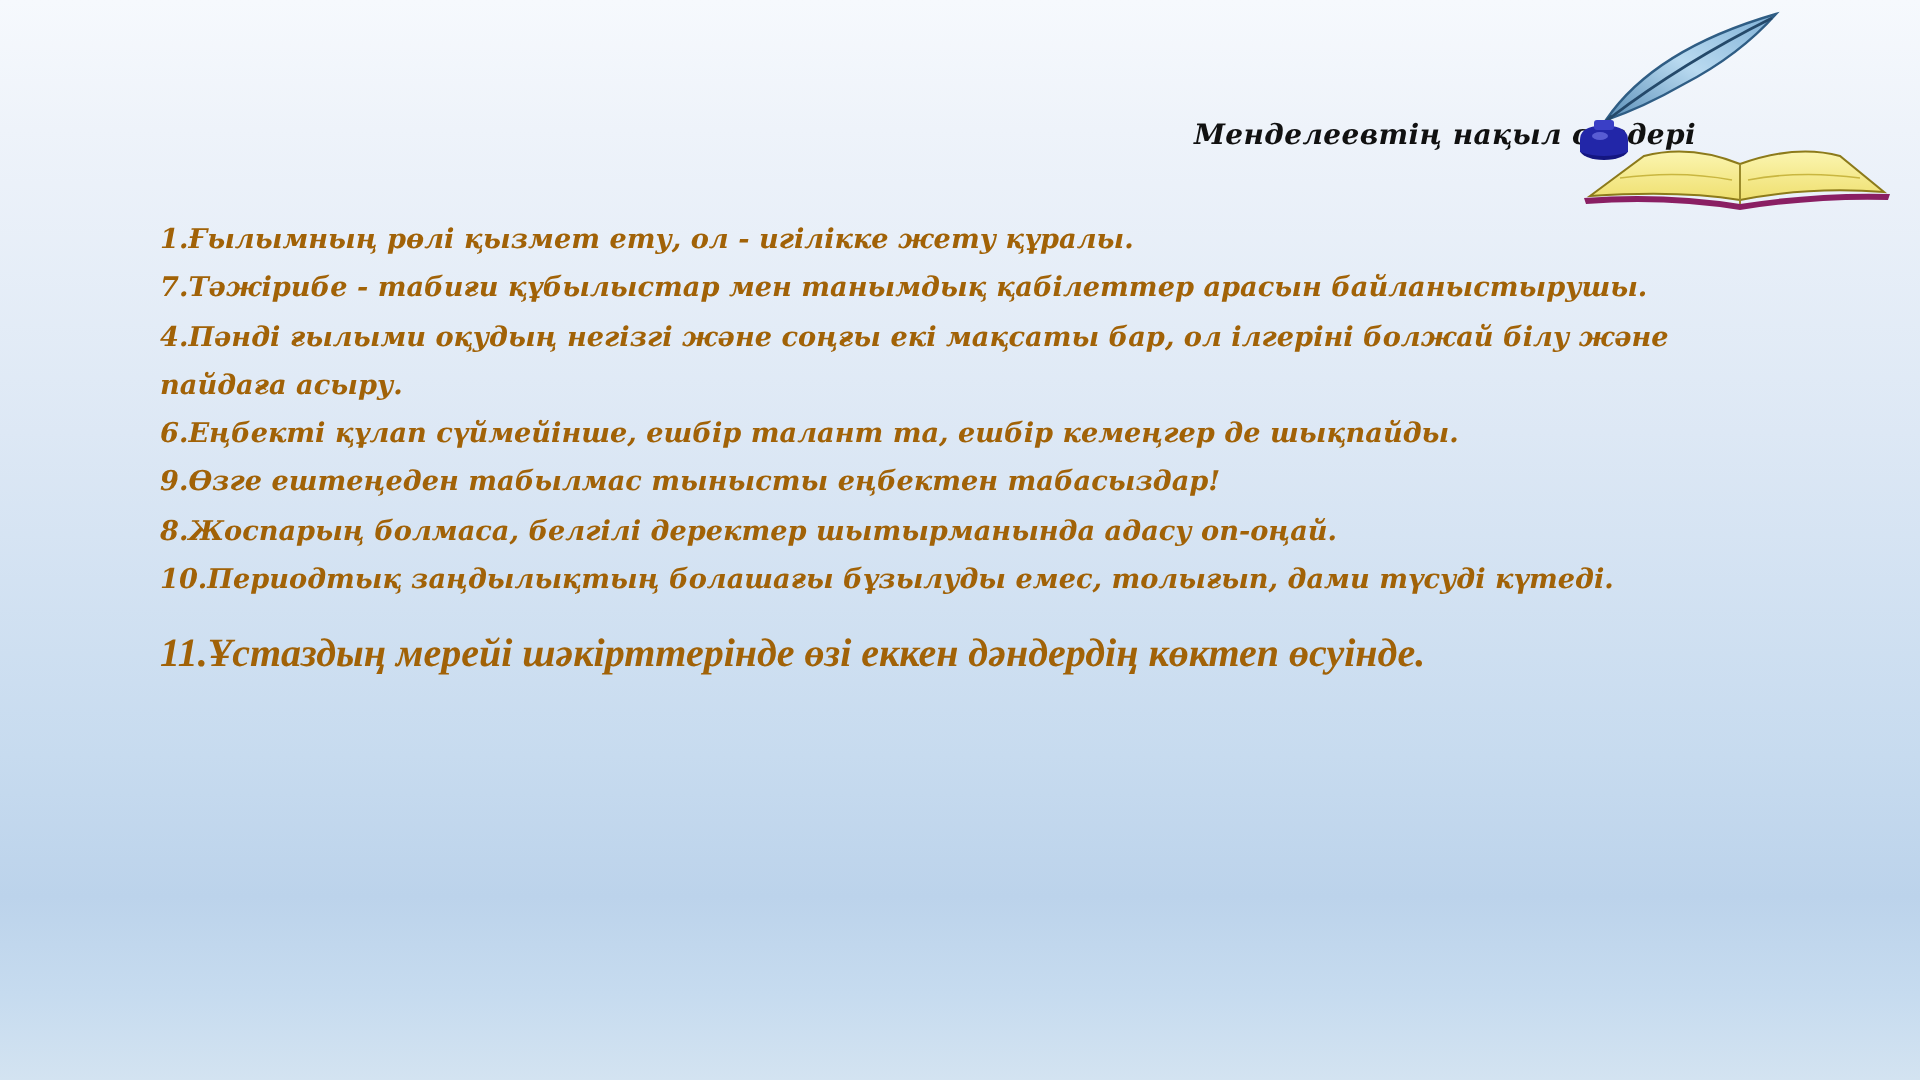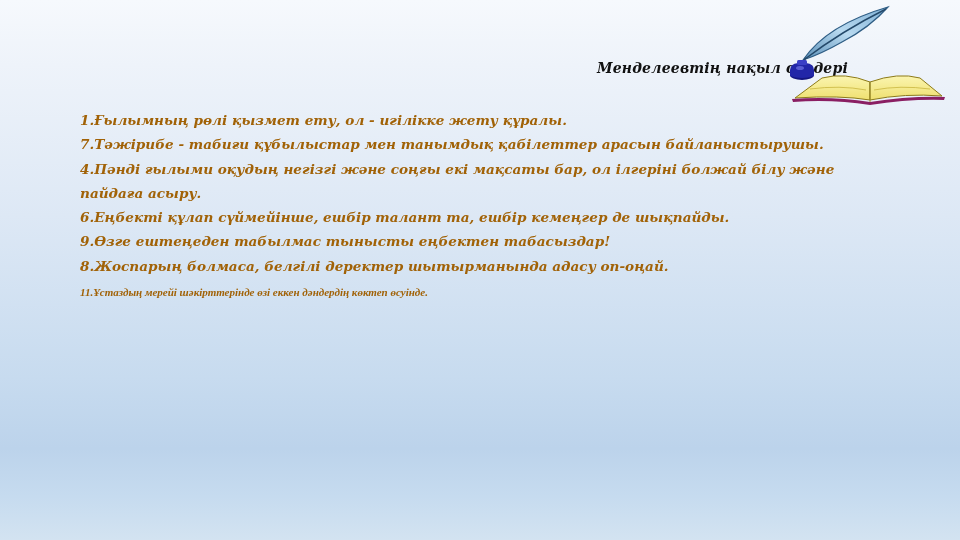--- a/index.html
+++ b/index.html
@@ -14,37 +14,38 @@
       text-align: right; font-weight: bold; font-style: italic;
       font-size: 14px; color: #111; letter-spacing: 0.2px;
     }
     .sayings {
       position: absolute; left: 80px; top: 108px; width: 820px;
       list-style: none; margin: 0; padding: 0;
       font-weight: bold; font-style: italic; font-size: 13.6px;
       line-height: 24.3px; color: #a16207;
     }
     .sayings li { margin: 0; padding: 0; }
-    .sayings li.last { margin-top: 2px; font-family: "Liberation Serif", serif; font-size: 11px; }
+    .sayings li.last { margin-top: 13px; font-family: "Liberation Serif", serif; font-size: 20px; }
     .art { position: absolute; left: 770px; top: 0; width: 190px; height: 135px; }
   </style>
 </head>
 <body>
 
 <div class="slide">
 
   <div class="title">Менделеевтің нақыл сөздері</div>
 
   <ul class="sayings">
     <li>1.Ғылымның рөлі қызмет ету, ол - игілікке жету құралы.</li>
     <li>7.Тәжірибе - табиғи құбылыстар мен танымдық қабілеттер арасын байланыстырушы.</li>
     <li>4.Пәнді ғылыми оқудың негізгі және соңғы екі мақсаты бар, ол ілгеріні болжай білу және пайдаға асыру.</li>
     <li>6.Еңбекті құлап сүймейінше, ешбір талант та, ешбір кемеңгер де шықпайды.</li>
     <li>9.Өзге ештеңеден табылмас тынысты еңбектен табасыздар!</li>
     <li>8.Жоспарың болмаса, белгілі деректер шытырманында адасу оп-оңай.</li>
+    <li>10.Периодтық заңдылықтың болашағы бұзылуды емес, толығып, дами түсуді күтеді.</li>
     <li class="last">11.Ұстаздың мерейі шәкірттерінде өзі еккен дәндердің көктеп өсуінде.</li>
   </ul>
 
   <div class="art">
     <svg width="190" height="135" viewBox="0 0 190 135" xmlns="http://www.w3.org/2000/svg">
       <defs>
         <linearGradient id="fth" x1="0" y1="1" x2="1" y2="0">
           <stop offset="0" stop-color="#5a8fb8"></stop>
           <stop offset="0.5" stop-color="#b9daf0"></stop>
           <stop offset="1" stop-color="#7fb0d6"></stop>

